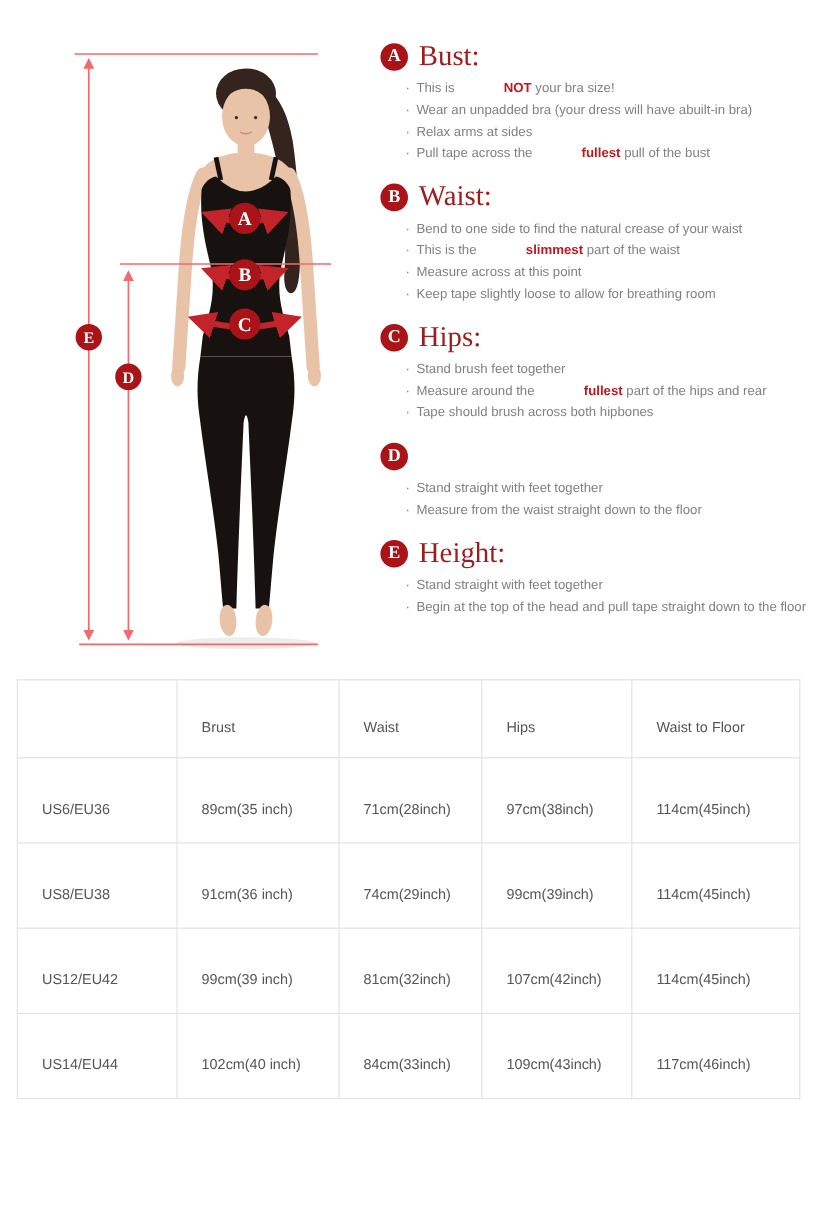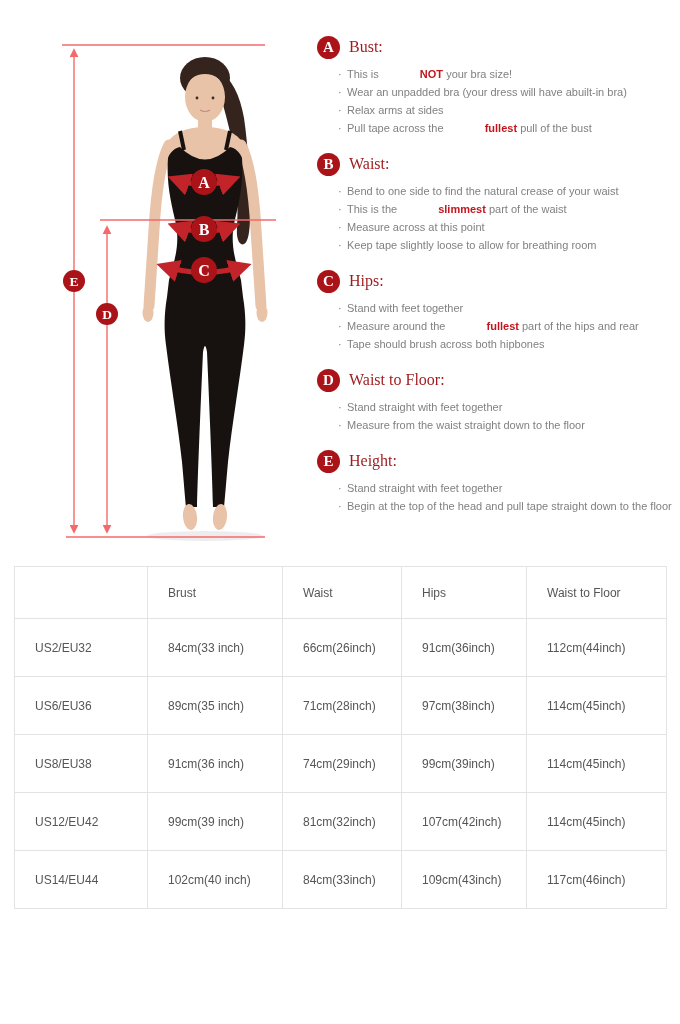--- a/index.html
+++ b/index.html
@@ -9,32 +9,32 @@
   
   #figure-svg{position:absolute;left:0;top:0;width:680px;height:560px;}
 
   
   .instructions{position:absolute;left:317px;top:34px;width:356px;}
   .section{margin-bottom:14px;}
   .section-head{display:flex;align-items:center;gap:9px;height:26px;}
   .badge{width:23px;height:23px;border-radius:50%;background:var(--badge-red);
          color:#fff;font-family:"Liberation Serif",serif;font-weight:bold;font-size:15px;
          display:flex;align-items:center;justify-content:center;flex:0 0 23px;}
-  .section-title{font-family:"Liberation Serif",serif;font-size:16px;color:var(--heading-red);}
+  .section-title{font-family:"Liberation Serif",serif;font-size:24px;color:var(--heading-red);}
   .bullets{margin:5px 0 0 21px;}
   .bullet{font-size:11px;color:var(--text-gray);line-height:18px;display:flex;}
   .bullet .dot{width:9px;flex:0 0 9px;color:var(--text-gray);}
   .bullet .btext{flex:1;}
   .em{color:var(--em-red);font-weight:bold;padding-left:38px;}
 
   
   .size-table{position:absolute;left:14px;top:566px;width:652px;border-collapse:collapse;
               font-size:12px;color:var(--table-text);table-layout:fixed;}
   .size-table th,.size-table td{border:1px solid var(--table-border);text-align:left;
-              padding:0 0 0 20px;font-weight:normal;vertical-align:middle;}
+              padding:13px 0 0 20px;font-weight:normal;vertical-align:middle;}
   .size-table thead th{height:51px;}
   .size-table tbody td{height:57px;}
 </style>
 </head>
 <body>
 
 <div id="page">
 
   <svg id="figure-svg" viewBox="0 0 680 560" xmlns="http://www.w3.org/2000/svg">
     <defs>
@@ -147,36 +147,35 @@
         </div>
       </div>
       <div class="section">
         <div class="section-head">
           <span class="badge">C</span>
           <span class="section-title">Hips:</span>
         </div>
         <div class="bullets">
           <div class="bullet">
             <span class="dot">·</span>
-            <span class="btext"><span>Stand with feet together</span></span>
+            <span class="btext"><span>Stand brush feet together</span></span>
           </div>
           <div class="bullet">
             <span class="dot">·</span>
             <span class="btext"><span>Measure around the </span><span class="em">fullest</span><span> part of the hips and rear</span></span>
           </div>
           <div class="bullet">
             <span class="dot">·</span>
             <span class="btext"><span>Tape should brush across both hipbones</span></span>
           </div>
         </div>
       </div>
       <div class="section">
         <div class="section-head">
           <span class="badge">D</span>
-          <span class="section-title">Waist to Floor:</span>
         </div>
         <div class="bullets">
           <div class="bullet">
             <span class="dot">·</span>
             <span class="btext"><span>Stand straight with feet together</span></span>
           </div>
           <div class="bullet">
             <span class="dot">·</span>
             <span class="btext"><span>Measure from the waist straight down to the floor</span></span>
           </div>
@@ -212,27 +211,20 @@
         <tr>
           <th></th>
           <th>Brust</th>
           <th>Waist</th>
           <th>Hips</th>
           <th>Waist to Floor</th>
         </tr>
       </thead>
     <tbody>
         <tr>
-          <td>US2/EU32</td>
-          <td>84cm(33 inch)</td>
-          <td>66cm(26inch)</td>
-          <td>91cm(36inch)</td>
-          <td>112cm(44inch)</td>
-        </tr>
-        <tr>
           <td>US6/EU36</td>
           <td>89cm(35 inch)</td>
           <td>71cm(28inch)</td>
           <td>97cm(38inch)</td>
           <td>114cm(45inch)</td>
         </tr>
         <tr>
           <td>US8/EU38</td>
           <td>91cm(36 inch)</td>
           <td>74cm(29inch)</td>

